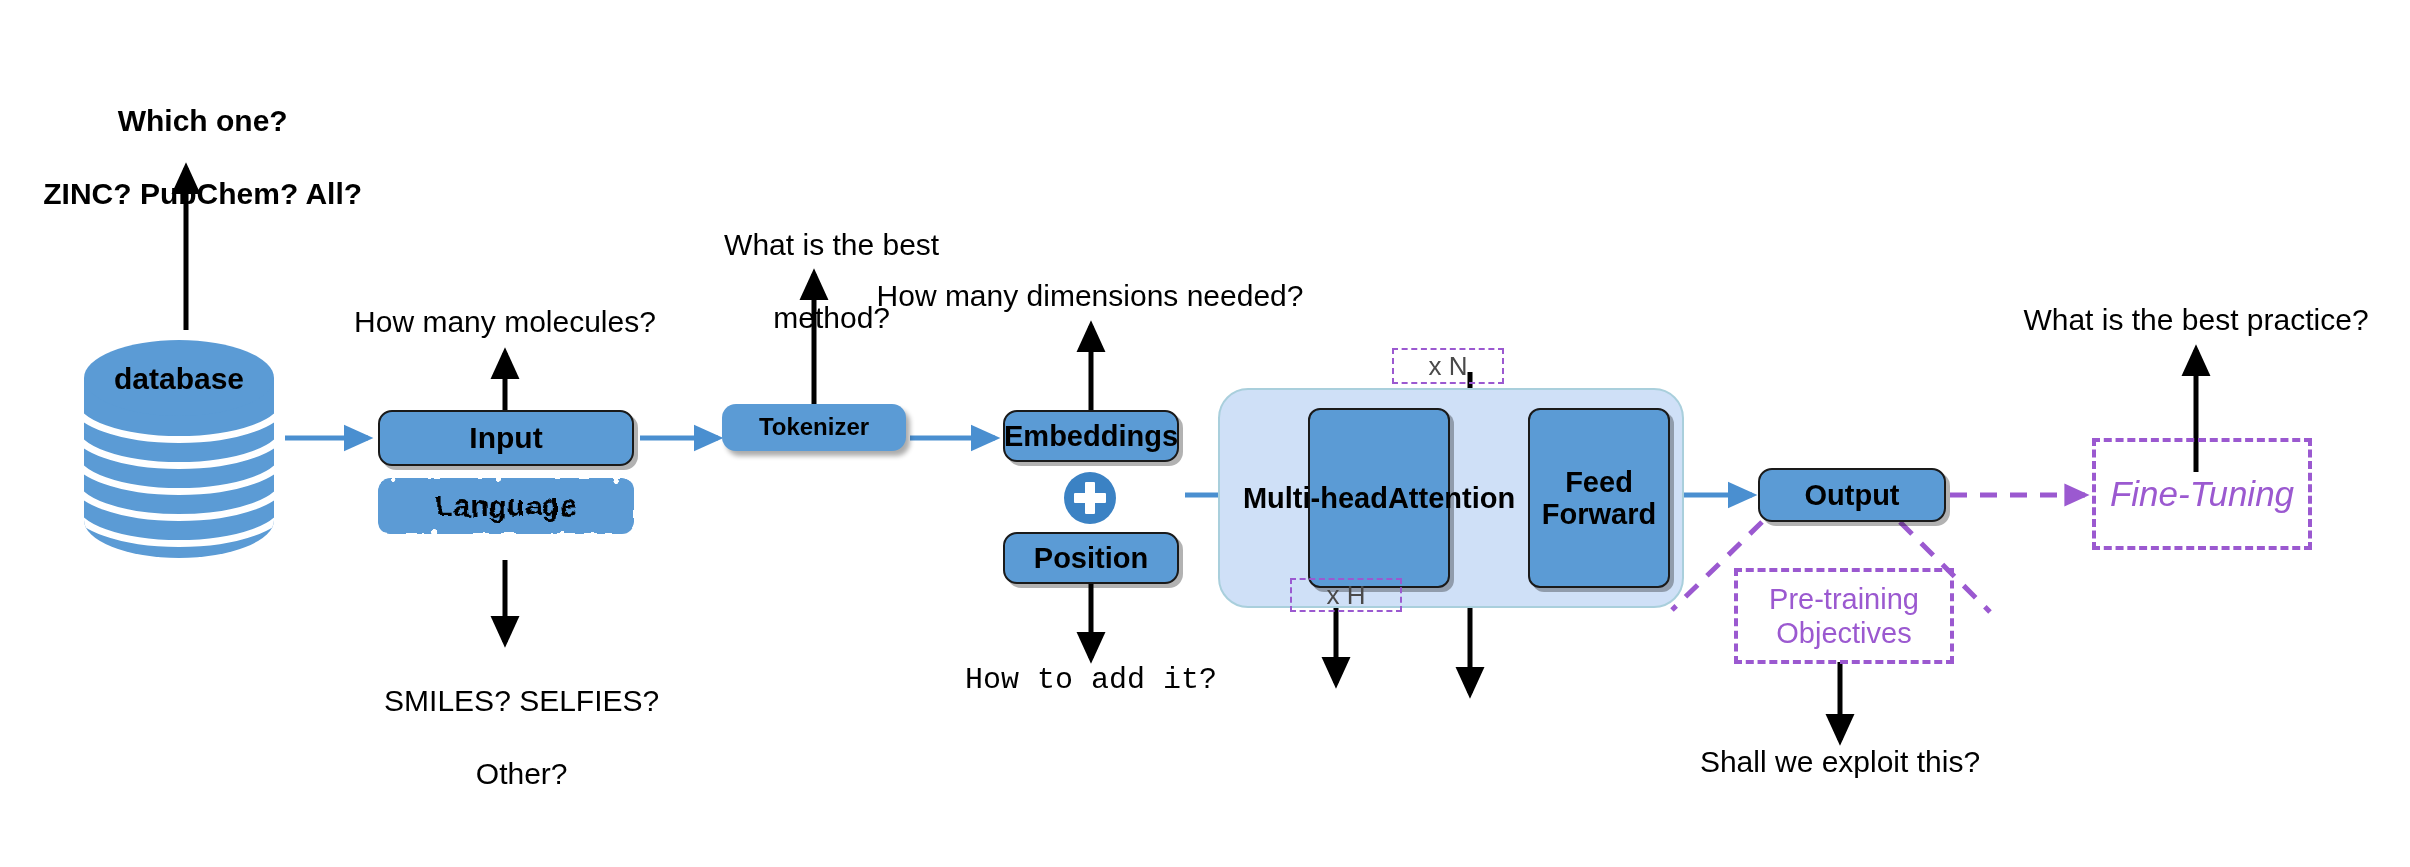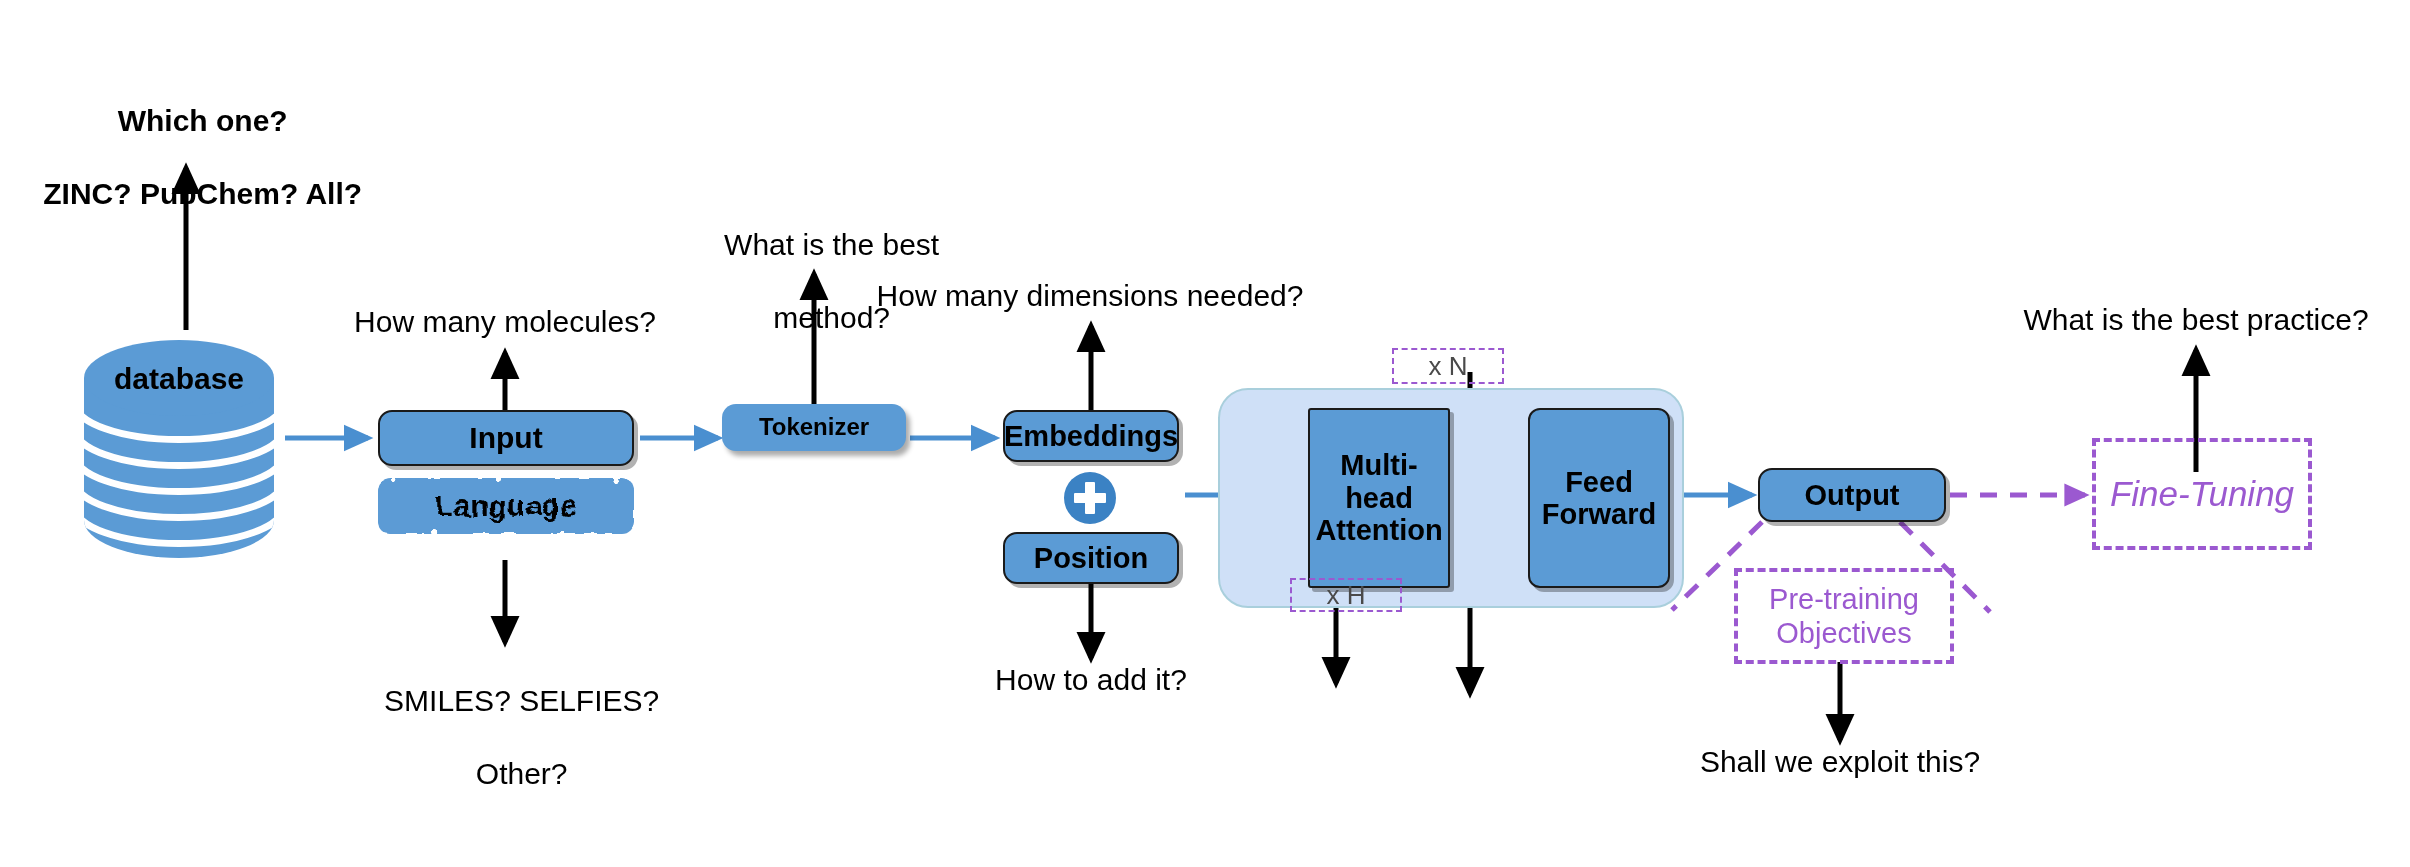--- a/index.html
+++ b/index.html
@@ -227,21 +227,21 @@
 
   <div class="node blk" style="left:1003px; top:410px; width:176px; height:52px; font-size:29px;">Embeddings</div>
 
   <div id="plus-icon" style="left:1064px; top:472px; width:52px; height:52px;">
     <span class="bar-h"></span>
     <span class="bar-v"></span>
   </div>
 
   <div class="node blk" style="left:1003px; top:532px; width:176px; height:52px; font-size:29px;">Position</div>
 
-  <div class="node blk" style="left:1308px; top:408px; width:142px; height:180px; font-size:29px; flex-direction:column; border-radius:3px;">
+  <div class="node blk" style="left:1308px; top:408px; width:142px; height:180px; font-size:29px; border-radius:12px;">
     <span>Multi-</span>
     <span>head</span>
     <span>Attention</span>
   </div>
 
   <div class="node blk" style="left:1528px; top:408px; width:142px; height:180px; font-size:29px; flex-direction:column; border-radius:12px;">
     <span>Feed</span>
     <span>Forward</span>
   </div>
 
@@ -272,18 +272,18 @@
 
   <div class="lbl" style="left:855px; top:278px; width:470px; font-size:30px;">How many dimensions needed?</div>
 
   <div class="lbl" style="left:2000px; top:302px; width:392px; font-size:30px;">What is the best practice?</div>
 
   <div class="lbl" style="left:325px; top:646px; width:360px; font-size:30px;">
     <span>SMILES? SELFIES?</span><br>
     <span>Other?</span>
   </div>
 
-  <div class="lbl" style="left:936px; top:662px; width:310px; font-size:30px;">How to add it?</div>
+  <div class="lbl" style="left:936px; top:662px; width:310px; font-size:30px;font-family:Liberation Mono, monospace;">How to add it?</div>
 
 
   <div class="lbl" style="left:1650px; top:744px; width:380px; font-size:30px;">Shall we exploit this?</div>
 
 </div>
 
 </body></html>

